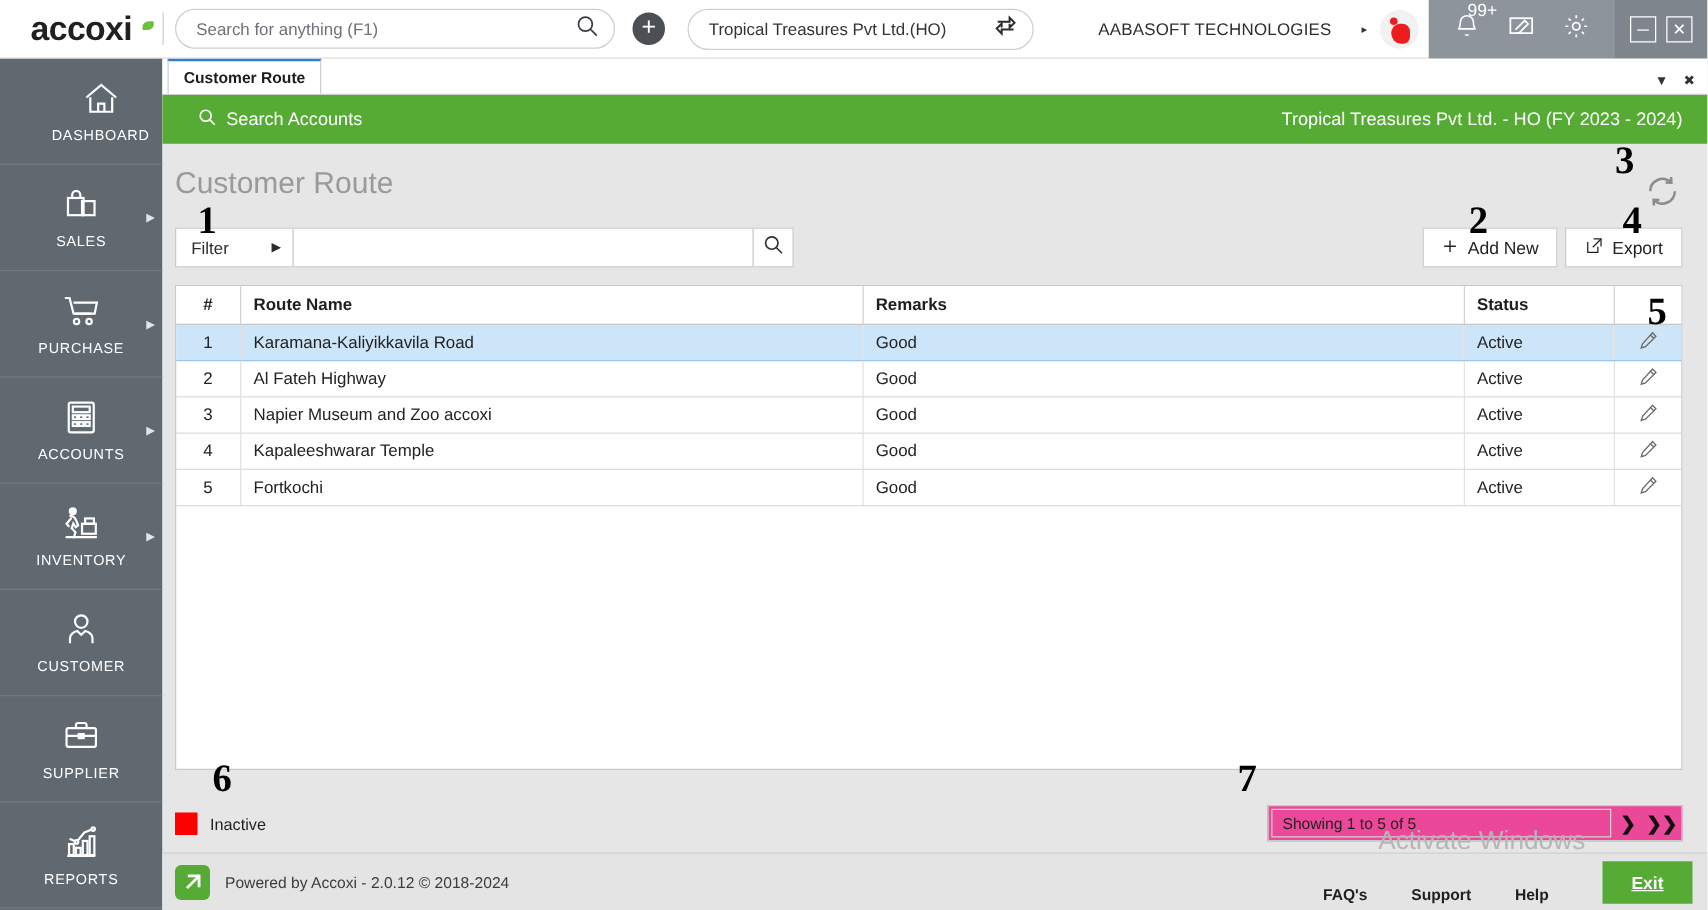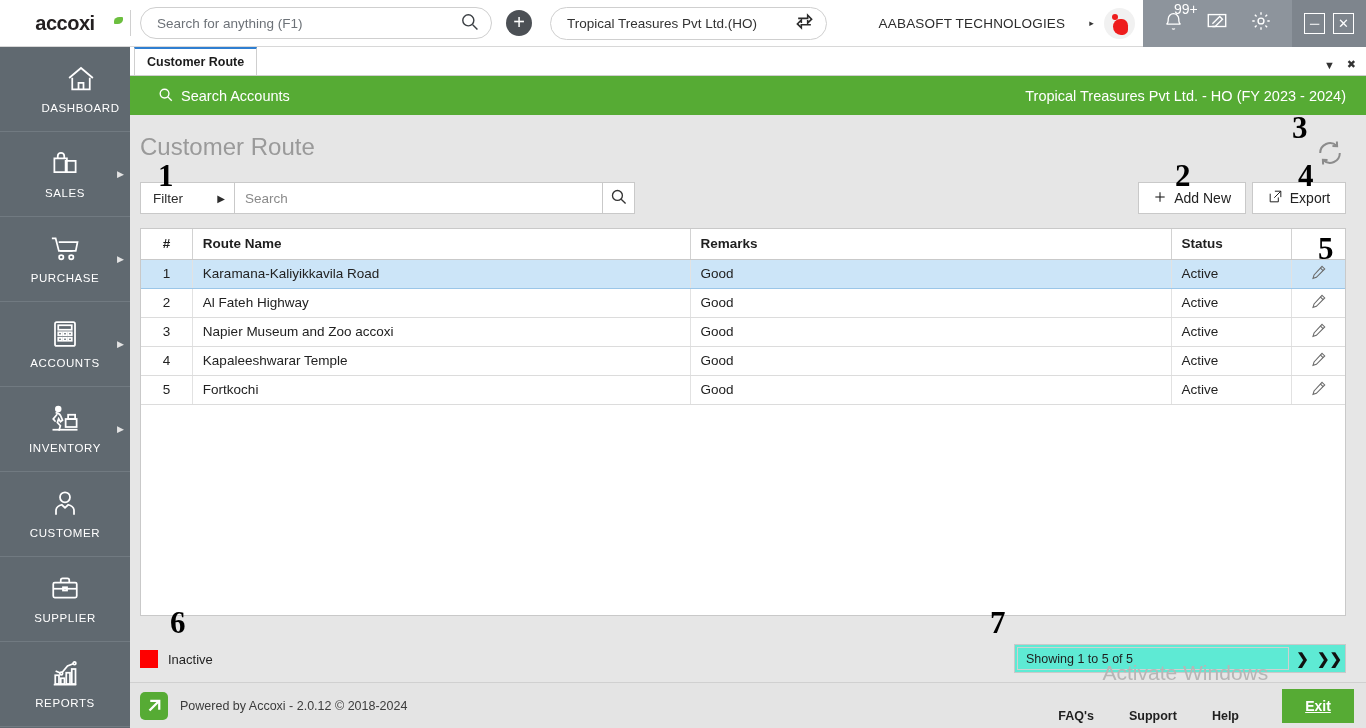--- a/index.html
+++ b/index.html
@@ -19,21 +19,21 @@
   .topbar {
     position: absolute; top: 0; left: 0;
     width: 1366px; height: 47px;
     background: #ffffff;
     border-bottom: 1px solid #d8d8d8;
     display: flex; align-items: center;
   }
   .logo {
     width: 130px; height: 30px;
     display: flex; align-items: center; justify-content: center;
-    font-size: 20px; font-weight: bold; letter-spacing: -0.5px;
+    font-size: 27px; font-weight: bold; letter-spacing: -0.5px;
     color: #231f20;
     position: relative;
   }
   .logo .acc { color: #231f20; }
   .leafdot {
     position: absolute;
     width: 9px; height: 7px;
     background: #6cbf3f;
     border-radius: 60% 10% 60% 10%;
     top: 9px; right: 7px;
@@ -281,21 +281,21 @@
     display: flex; align-items: center; gap: 10px;
   }
   .legend-swatch {
     width: 18px; height: 18px; background: #fe0000;
   }
   .legend-label { font-size: 13px; color: #1f1f1f; }
 
   .paginator {
     position: absolute; right: 20px; bottom: 55px;
     display: flex; align-items: center;
-    border: 1px solid #c9c9c9; background: #5eead4;
+    border: 1px solid #c9c9c9; background: #ec4899;
     height: 29px; padding: 2px; margin-top: 41px;
   }
   .page-info {
     width: 272px; height: 23px;
     border: 1px solid #d0d0d0;
     font-size: 12.5px; color: #1f1f1f;
     display: flex; align-items: center; padding: 0 8px;
   }
   .pg-btn {
     width: 27px; height: 24px;
@@ -570,21 +570,20 @@
         </svg>
       </span>
     </div>
 
     <div class="toolbar">
       <div class="filterbox">
         <div class="fb-filter">
           <span>Filter</span>
           <span class="caret">▶</span>
         </div>
-        <input class="fb-input" placeholder="Search" style="">
         <div class="fb-search">
           <span>
             <svg width="17" height="17" viewBox="0 0 24 24" fill="none" stroke="#333" stroke-width="1.9">
               <circle cx="10.5" cy="10.5" r="7"></circle>
                 <line x1="15.8" y1="15.8" x2="22" y2="22"></line>
             </svg>
           </span>
         </div>
       </div>
 

